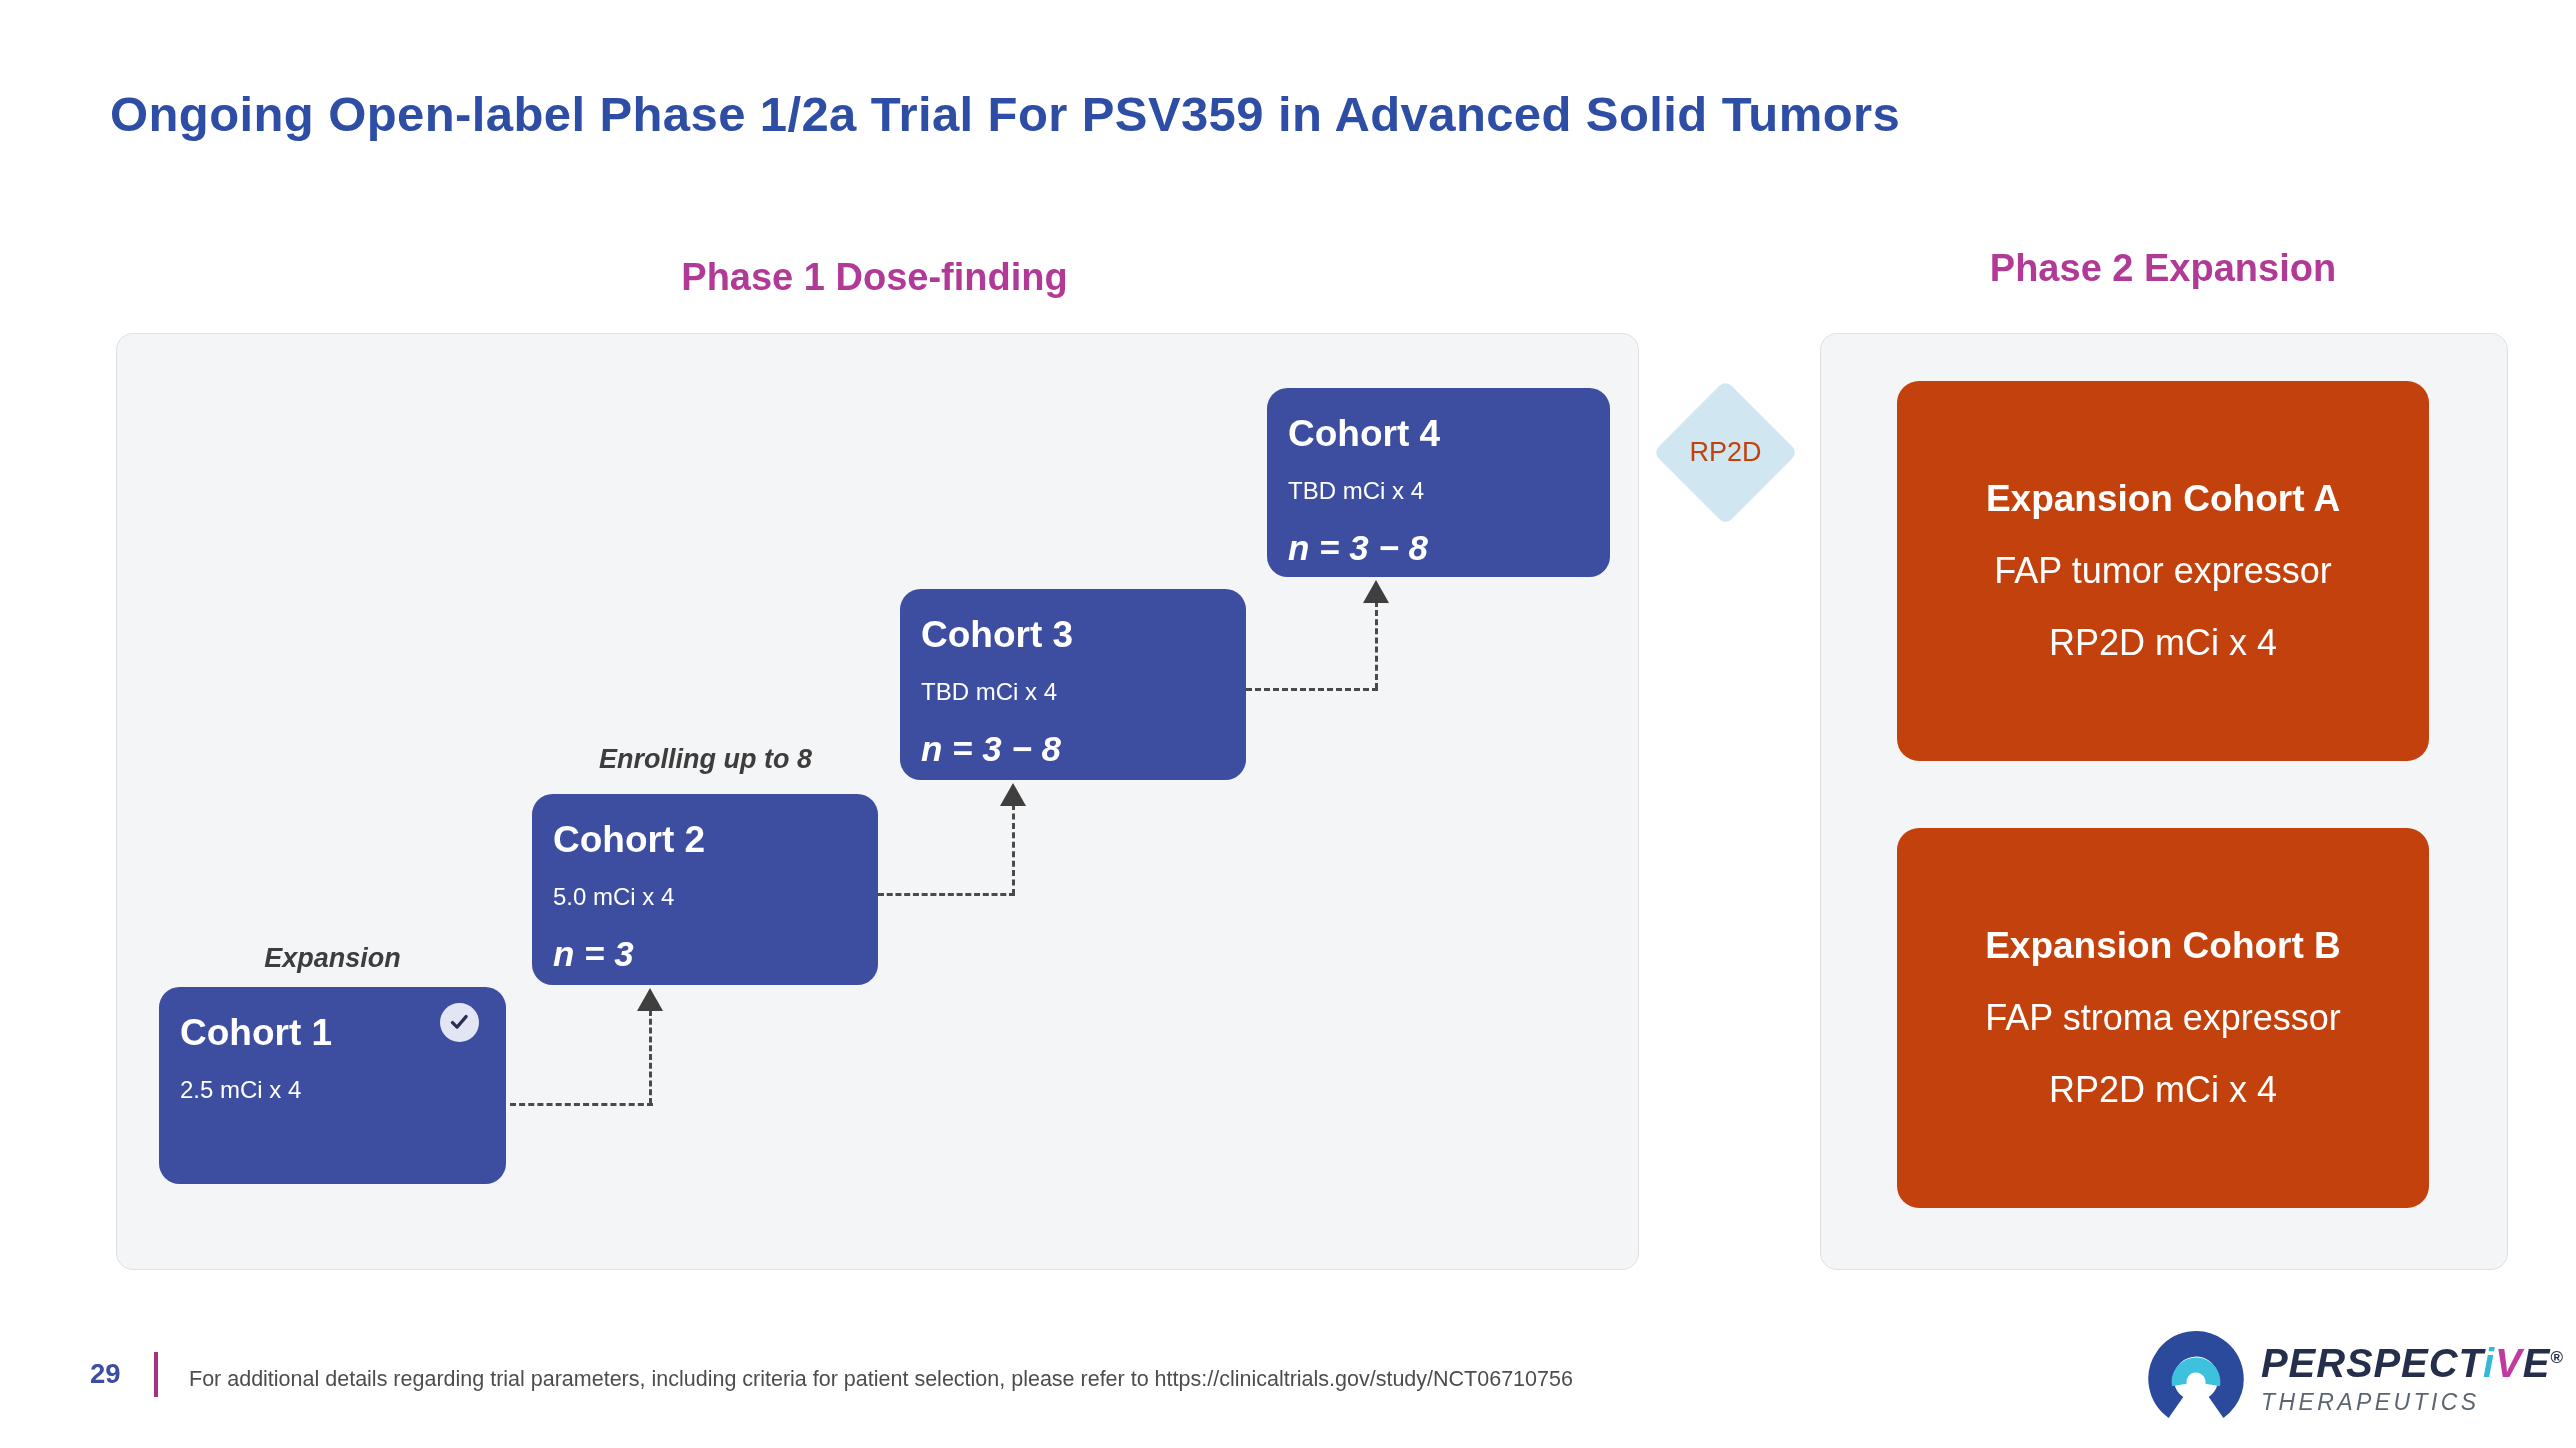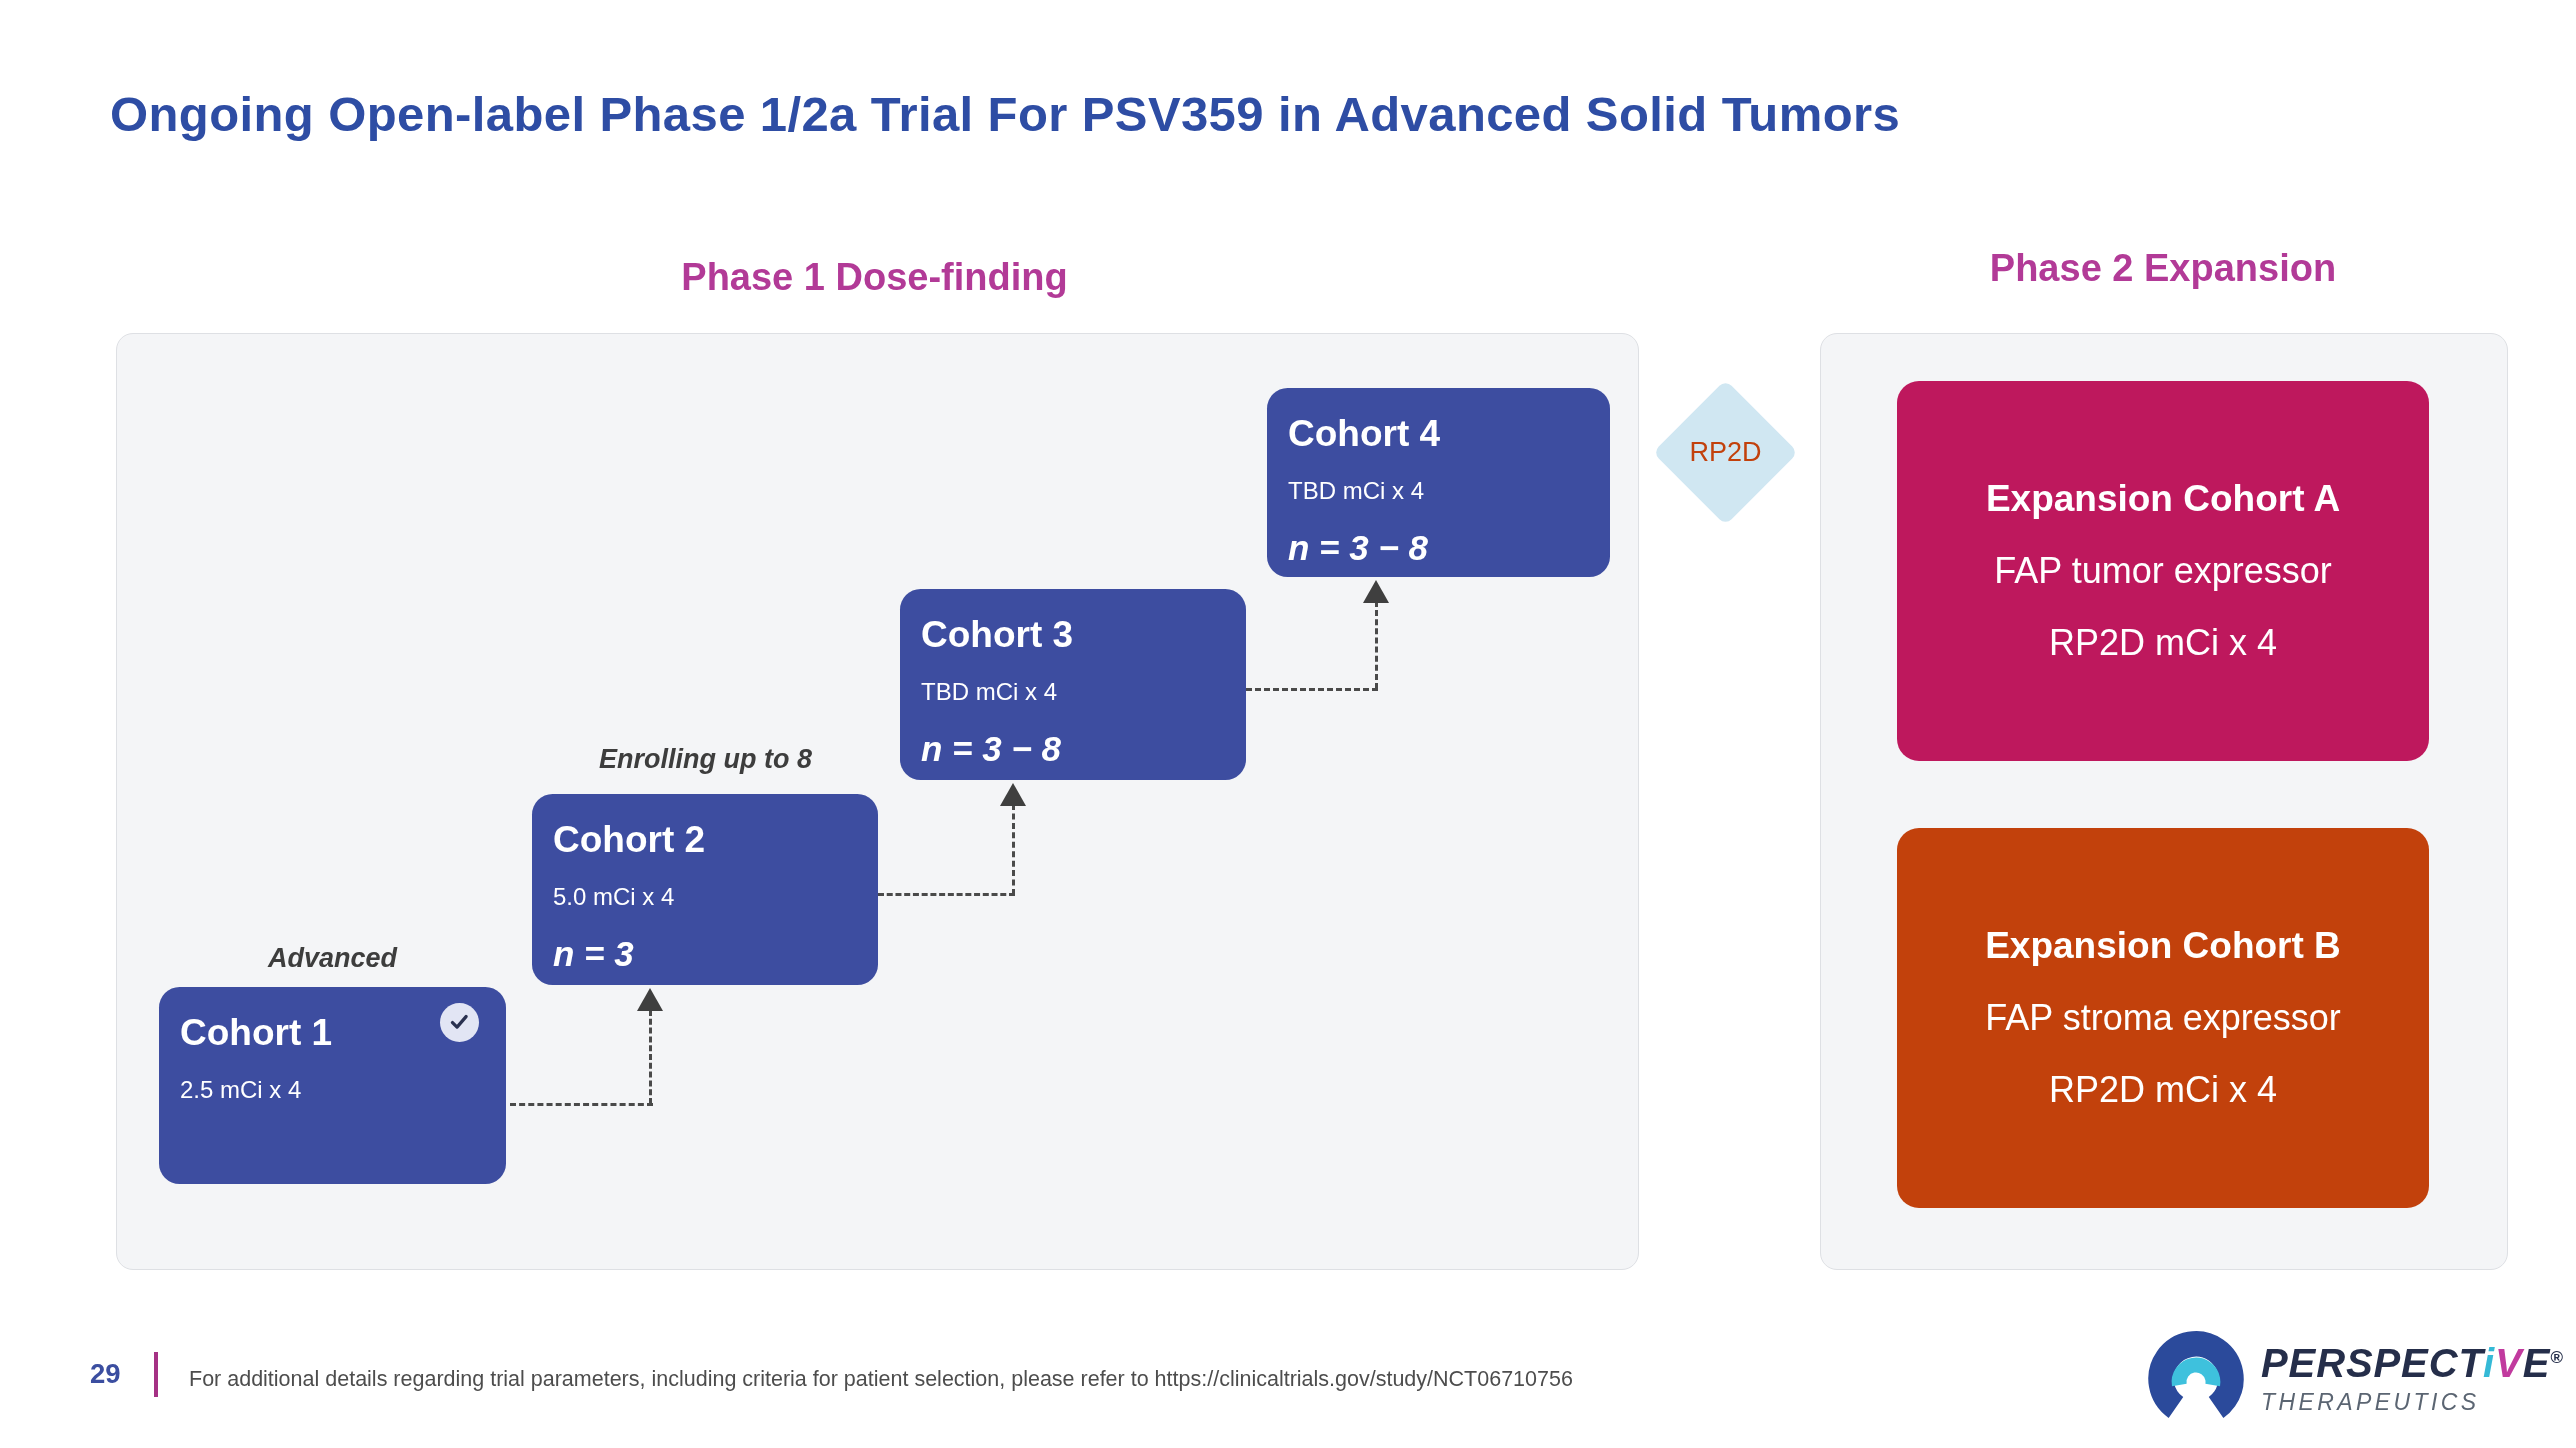--- a/index.html
+++ b/index.html
@@ -45,21 +45,21 @@
 
   .diamond{position:absolute;left:1674px;top:401px;width:103px;height:103px;background:#D0E7F2;
            transform:rotate(45deg);border-radius:8.6px;}
   .diamond-label{position:absolute;left:1674px;top:401px;width:103px;height:103px;
                  display:flex;align-items:center;justify-content:center;
                  font-size:27px;font-weight:normal;color:#c2410c;}
 
   .expansion{position:absolute;left:1897px;width:532px;height:380px;border-radius:22px;color:#ffffff;
              display:flex;flex-direction:column;align-items:center;justify-content:center;
              text-align:center;}
-  .exp-a{top:381px;background:#be185d;}
+  .exp-a{top:381px;background:#c2410c;}
   .exp-b{top:828px;background:#c2410c;}
   .exp-title{font-size:37px;font-weight:bold;line-height:72px;}
   .exp-line{font-size:36px;line-height:72px;}
 
   .footer-page{position:absolute;left:90px;top:1358px;font-size:27.5px;font-weight:bold;color:#3B4EA0;}
   .footer-bar{position:absolute;left:154px;top:1352px;width:4.3px;height:45px;background:#A53184;}
   .footer-note{position:absolute;left:189px;top:1367px;width:1503px;font-size:21.5px;color:#4D4D4D;}
 
   .logo{position:absolute;left:2143px;top:1329px;display:flex;align-items:flex-start;}
   .logo-mark{width:106px;height:106px;}
@@ -76,21 +76,21 @@
 <div class="slide">
 
   <div class="page-title">Ongoing Open-label Phase 1/2a Trial For PSV359 in Advanced Solid Tumors</div>
 
   <div class="phase-header p1">Phase 1 Dose-finding</div>
   <div class="phase-header p2">Phase 2 Expansion</div>
 
   <div class="panel p1"></div>
   <div class="panel p2"></div>
 
-  <div class="status-label status-c1">Advanced</div>
+  <div class="status-label status-c1">Expansion</div>
   <div class="status-label status-c2">Enrolling up to 8</div>
 
   <div class="cohort c1">
     <div class="check-badge">
       <svg viewBox="0 0 24 24">
           <path d="M6 12.5l4.2 4.2L18.5 7" fill="none" stroke="#2A3150" stroke-width="3" stroke-linecap="round" stroke-linejoin="round"></path>
         </svg>
     </div>
     <div class="cohort-title">Cohort 1</div>
     <div class="cohort-line">2.5 mCi x 4</div>

